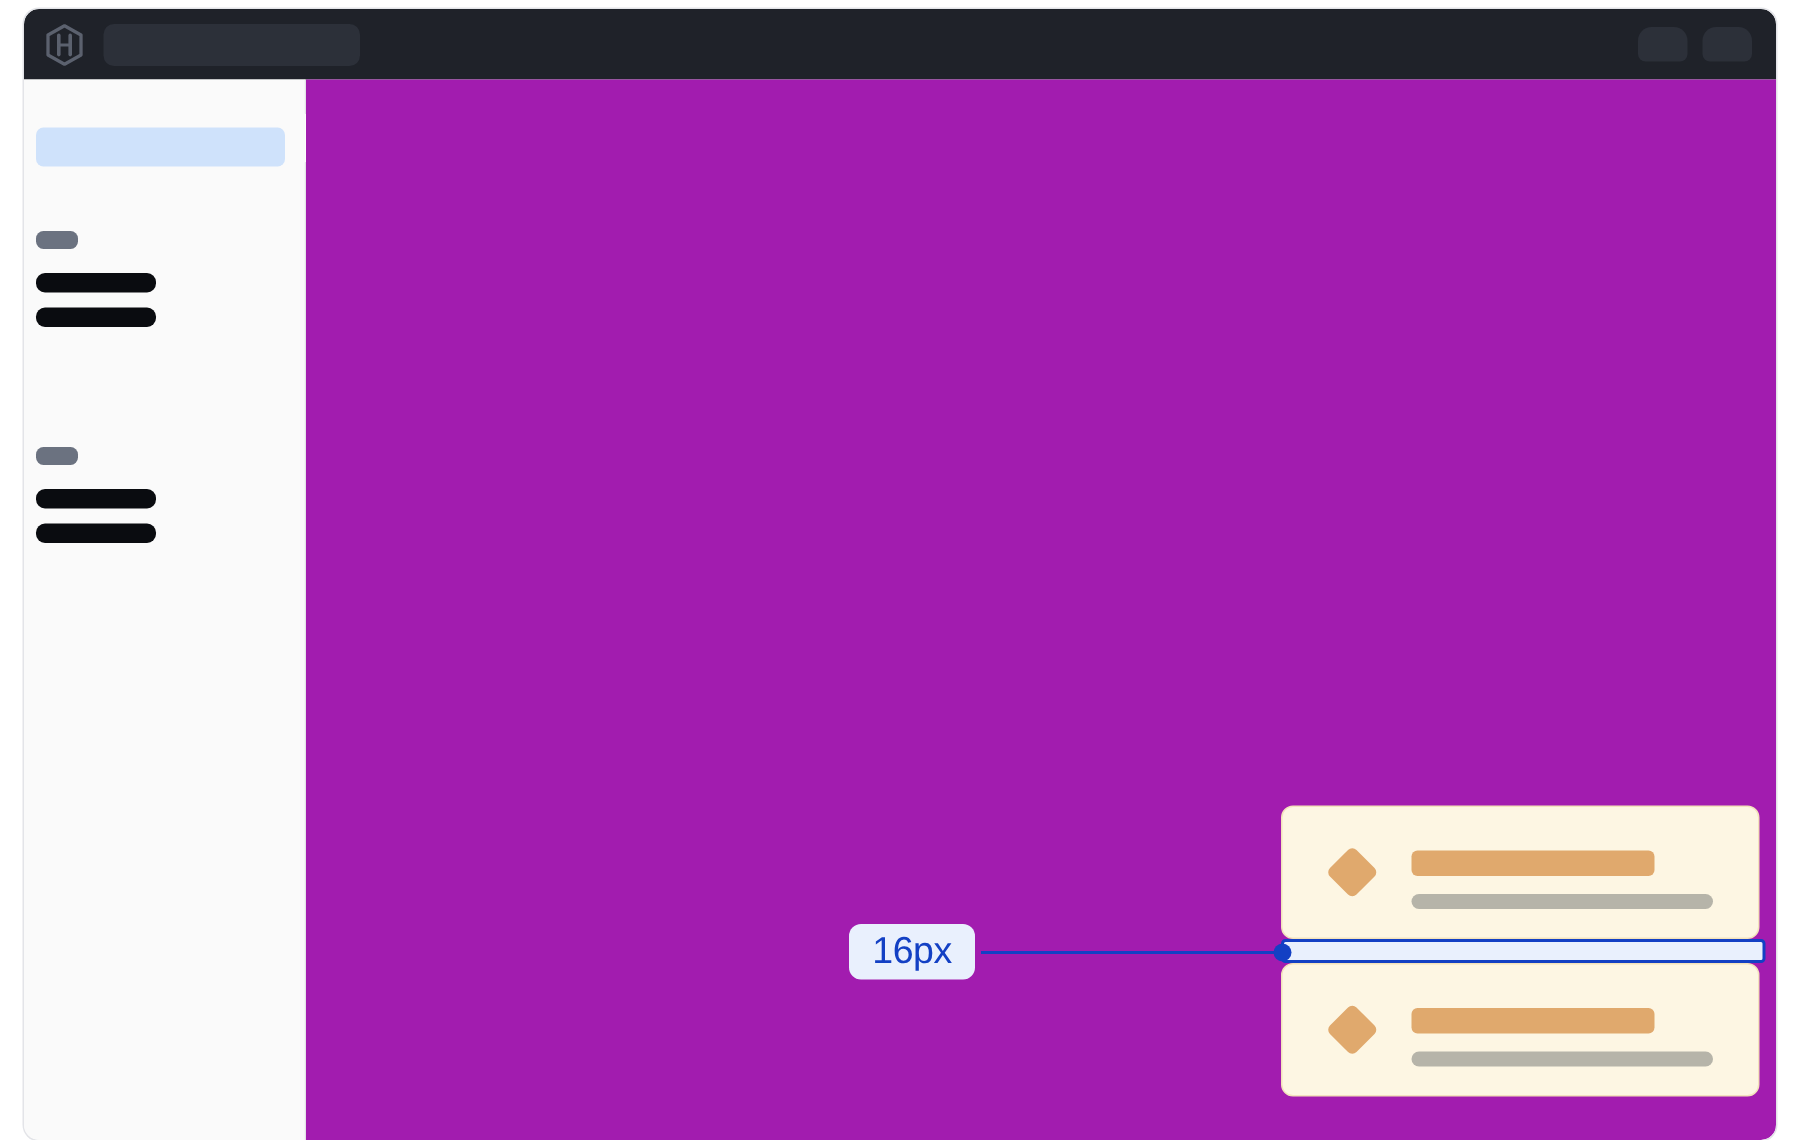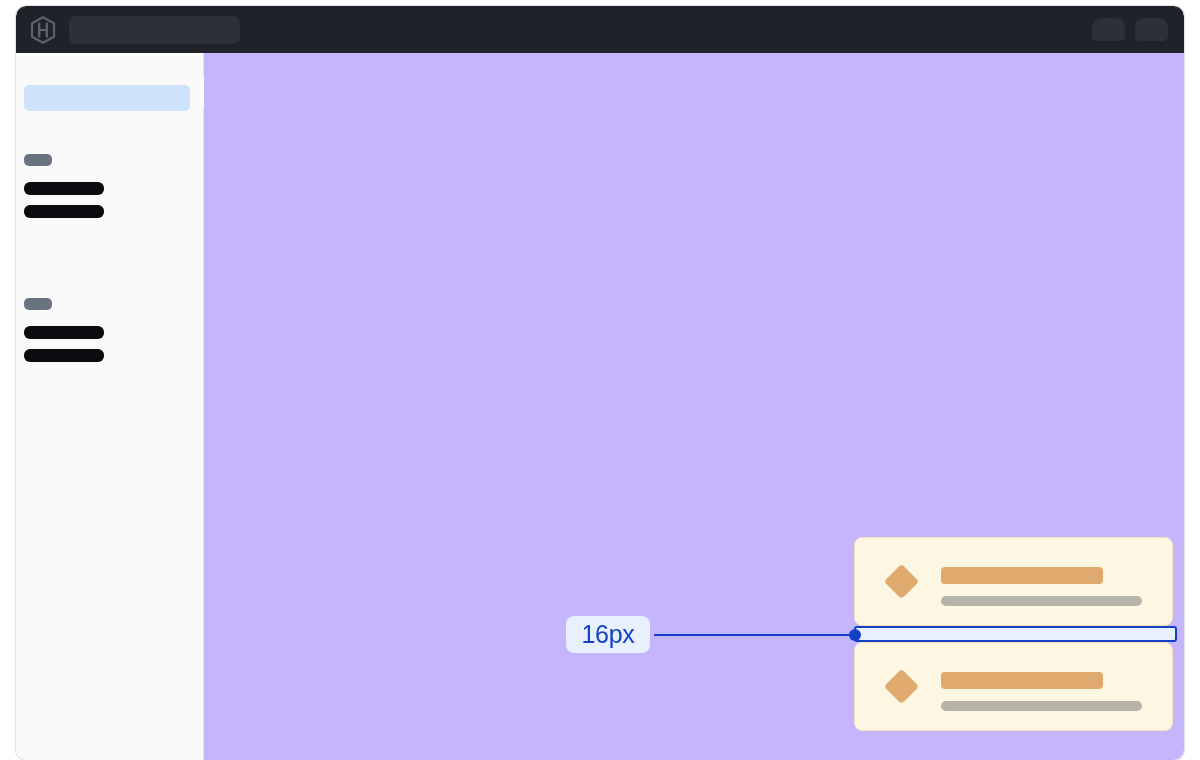--- a/index.html
+++ b/index.html
@@ -130,21 +130,21 @@
   .sidebar-item-bar.first { margin-top: 16px; }
   .sidebar-item-bar.second { margin-top: 10px; }
 
   
   #main-canvas {
     position: absolute;
     left: 188px;
     top: 47px;
     width: 980px;
     height: 707px;
-    background: #c4b5fd;
+    background: #a21caf;
     border-radius: 0 0 10px 0;
   }
 
   
   #card-stack {
     position: absolute;
     left: 650px;
     top: 484px;
     width: 321px;
   }

